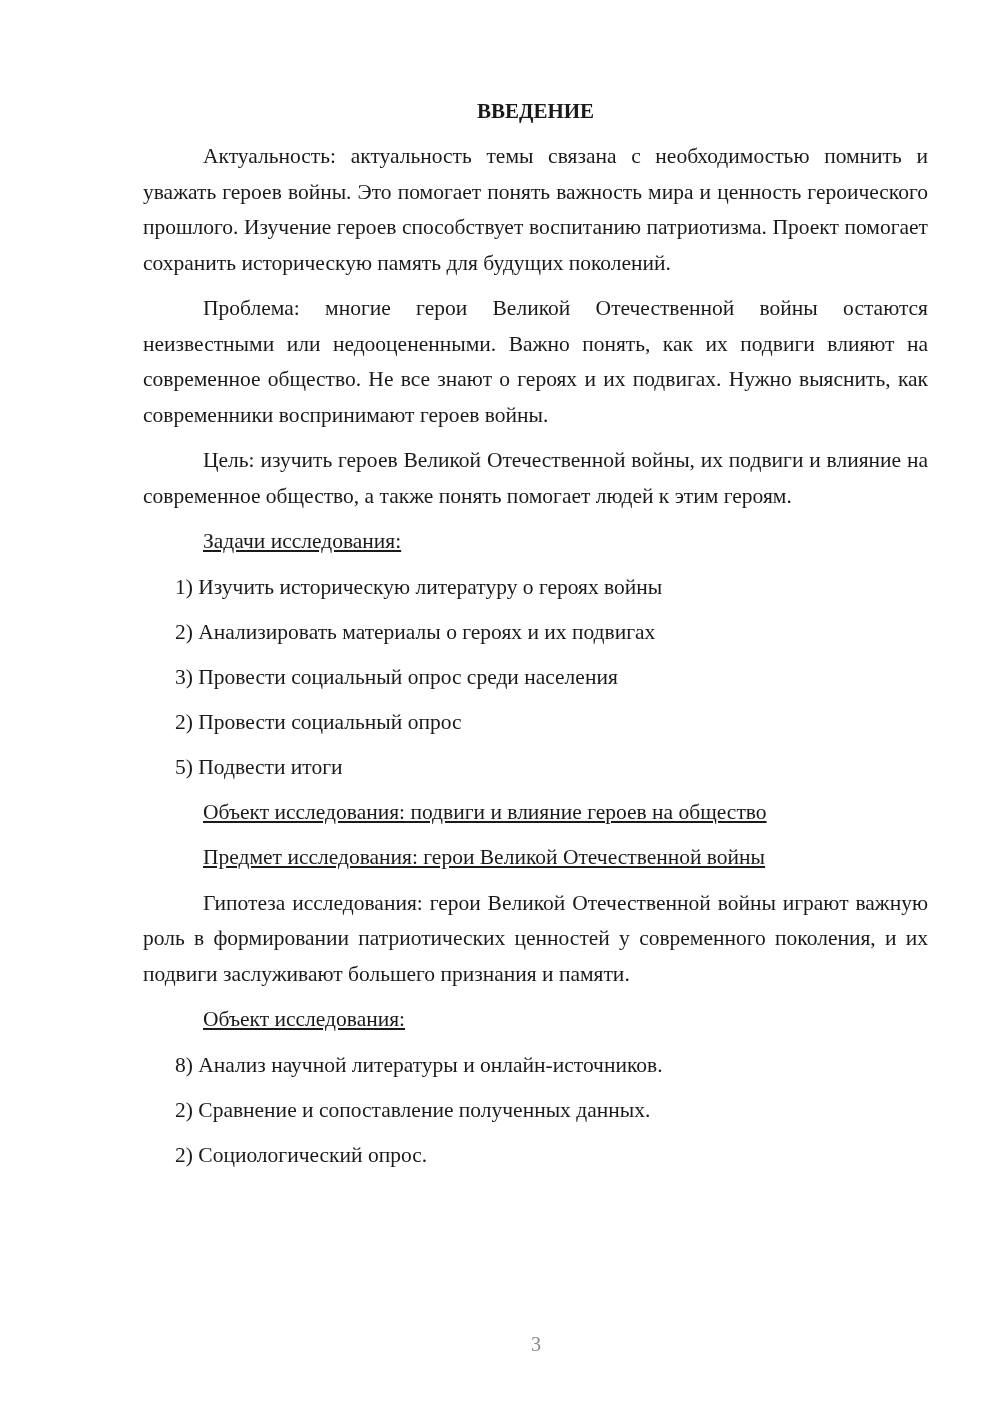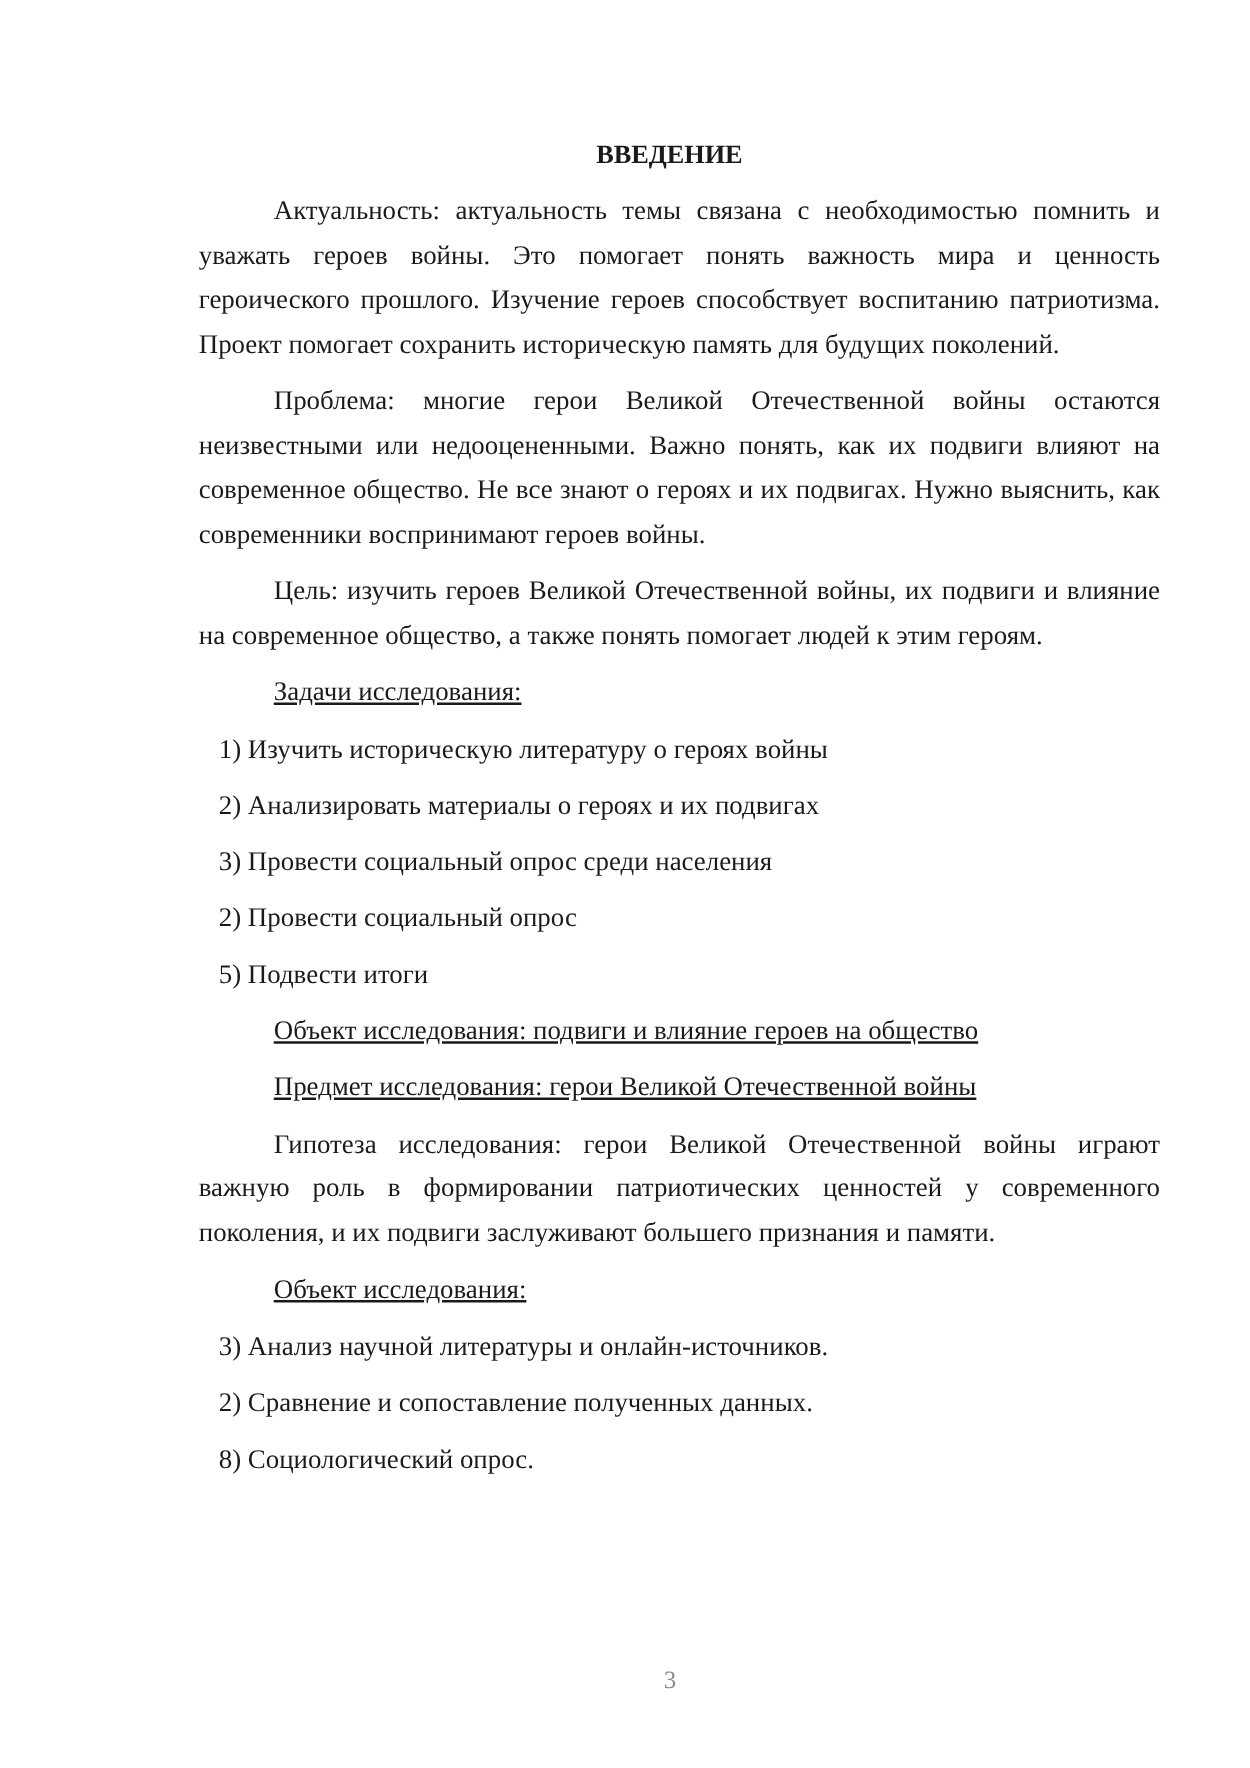--- a/index.html
+++ b/index.html
@@ -11,36 +11,36 @@
       width: 1000px;
       height: 1414px;
       position: relative;
       overflow: hidden;
       font-family: "Liberation Serif", "DejaVu Serif", serif;
       color: #1a1a1a;
     }
     .page {
       position: absolute;
       left: 143px;
-      top: 106px;
+      top: 94px;
       width: 785px;
       font-size: 21.5px;
       line-height: 35.5px;
     }
     .title {
       text-align: center;
       font-weight: bold;
       font-size: 21px;
       margin: 0 0 10px 0;
       line-height: 35px;
     }
     .para {
       text-indent: 60px;
       text-align: justify;
-      margin: 0 0 10px 16px;
+      margin: 0 0 10px 0;
     }
     .para.single {
       margin-bottom: 10px;
       text-decoration: underline;
     }
     .list {
       list-style: none;
       margin: 0;
       padding: 0;
     }
@@ -84,19 +84,19 @@
 
   <p class="para single">Объект исследования: подвиги и влияние героев на общество</p>
 
   <p class="para single">Предмет исследования: герои Великой Отечественной войны</p>
 
   <p class="para">Гипотеза исследования: герои Великой Отечественной войны играют важную роль в формировании патриотических ценностей у современного поколения, и их подвиги заслуживают большего признания и памяти.</p>
 
   <p class="para single">Объект исследования:</p>
 
   <ul class="list">
-    <li>3) Анализ научной литературы и онлайн-источников.</li>
+    <li>8) Анализ научной литературы и онлайн-источников.</li>
     <li>2) Сравнение и сопоставление полученных данных.</li>
-    <li>8) Социологический опрос.</li>
+    <li>2) Социологический опрос.</li>
   </ul>
 </div>
 
 <div class="page-number">3</div>
 
 </body></html>

